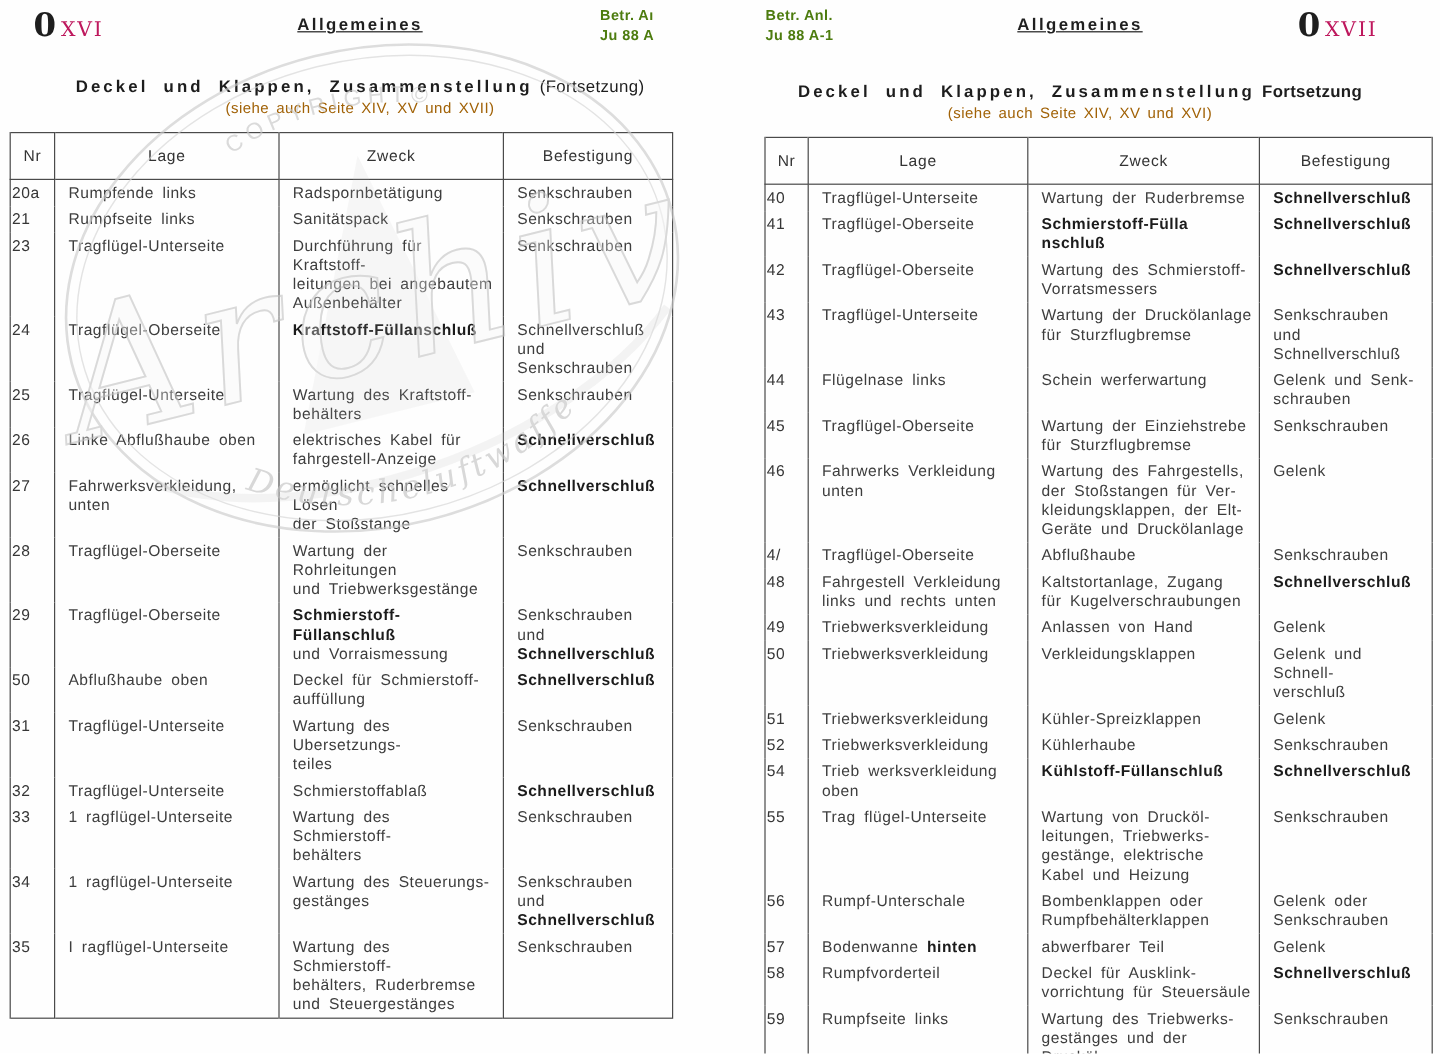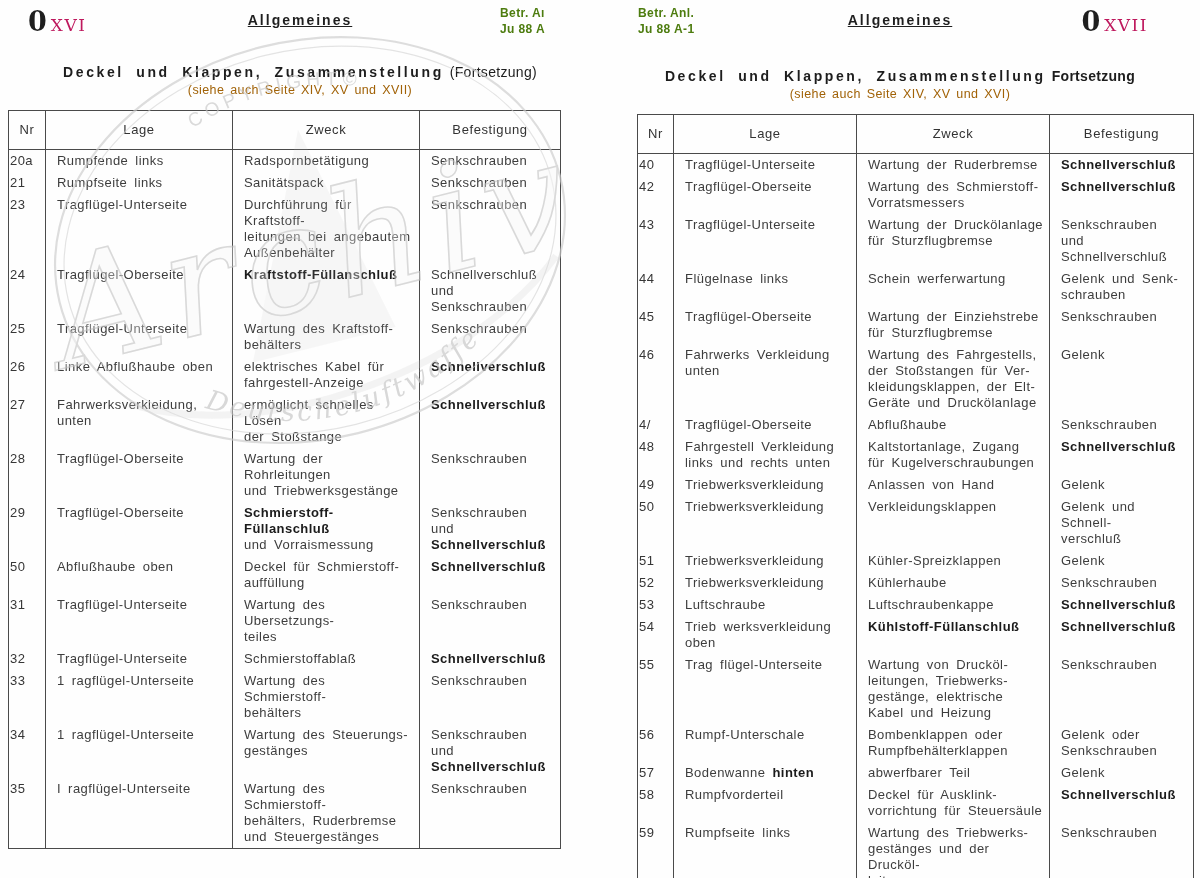--- a/index.html
+++ b/index.html
@@ -289,20 +289,26 @@
         </tr>
       </thead>
       <tbody>
           <tr>
             <td class="cell-nr">40</td>
             <td class="cell-lage">Tragflügel-Unterseite</td>
             <td class="cell-zweck">Wartung der Ruderbremse</td>
             <td class="cell-befestigung"><b>Schnellverschluß</b></td>
           </tr>
           <tr>
+            <td class="cell-nr">41</td>
+            <td class="cell-lage">Tragflügel-Oberseite</td>
+            <td class="cell-zweck"><b>Schmierstoff-Fülla nschluß</b></td>
+            <td class="cell-befestigung"><b>Schnellverschluß</b></td>
+          </tr>
+          <tr>
             <td class="cell-nr">42</td>
             <td class="cell-lage">Tragflügel-Oberseite</td>
             <td class="cell-zweck">Wartung des Schmierstoff-
 Vorratsmessers</td>
             <td class="cell-befestigung"><b>Schnellverschluß</b></td>
           </tr>
           <tr>
             <td class="cell-nr">43</td>
             <td class="cell-lage">Tragflügel-Unterseite</td>
             <td class="cell-zweck">Wartung der Druckölanlage
@@ -367,26 +373,20 @@
             <td class="cell-zweck">Kühler-Spreizklappen</td>
             <td class="cell-befestigung">Gelenk</td>
           </tr>
           <tr>
             <td class="cell-nr">52</td>
             <td class="cell-lage">Triebwerksverkleidung</td>
             <td class="cell-zweck">Kühlerhaube</td>
             <td class="cell-befestigung">Senkschrauben</td>
           </tr>
           <tr>
-            <td class="cell-nr">53</td>
-            <td class="cell-lage">Luftschraube</td>
-            <td class="cell-zweck">Luftschraubenkappe</td>
-            <td class="cell-befestigung"><b>Schnellverschluß</b></td>
-          </tr>
-          <tr>
             <td class="cell-nr">54</td>
             <td class="cell-lage">Trieb werksverkleidung
 oben</td>
             <td class="cell-zweck"><b>Kühlstoff-Füllanschluß</b></td>
             <td class="cell-befestigung"><b>Schnellverschluß</b></td>
           </tr>
           <tr>
             <td class="cell-nr">55</td>
             <td class="cell-lage">Trag flügel-Unterseite</td>
             <td class="cell-zweck">Wartung von Drucköl-

